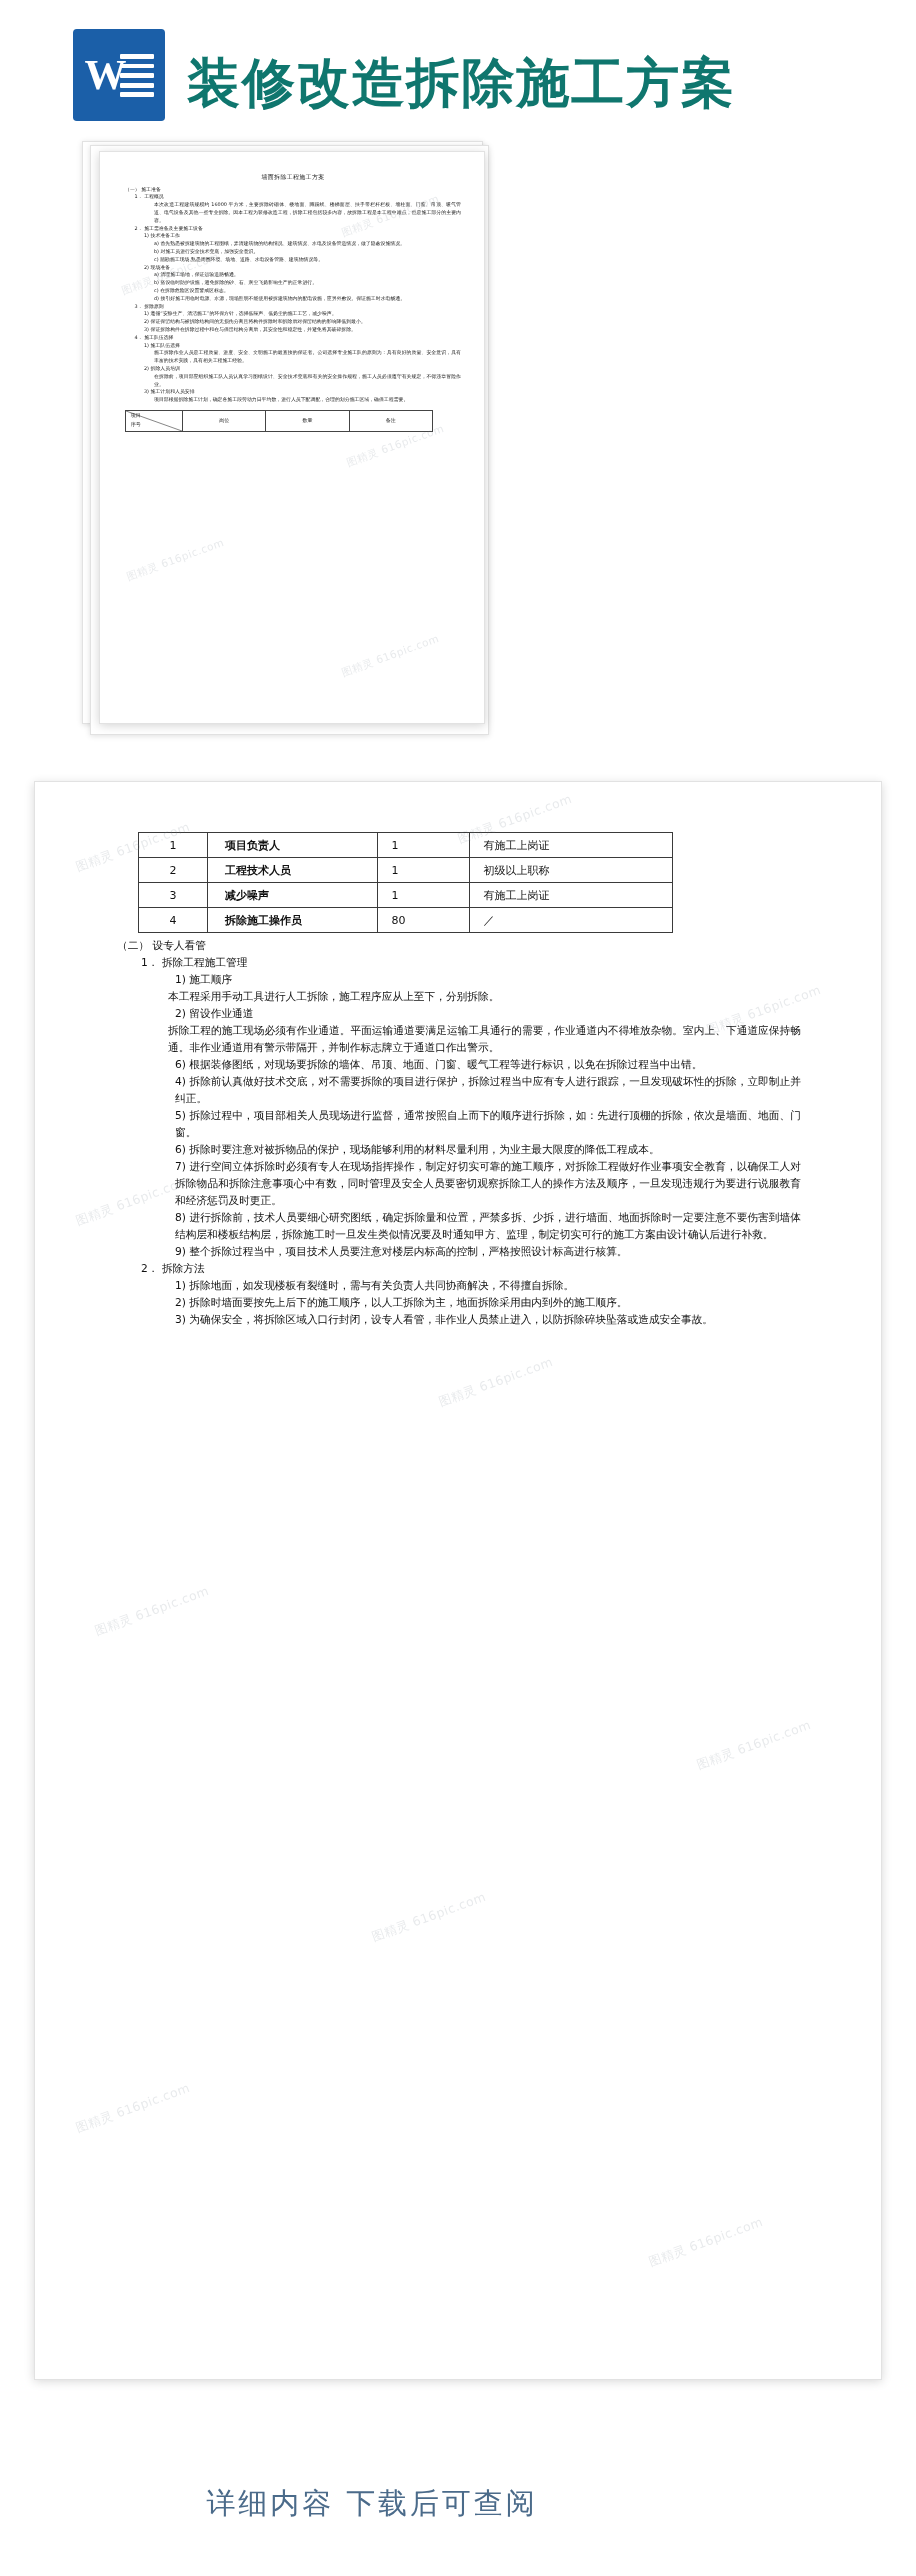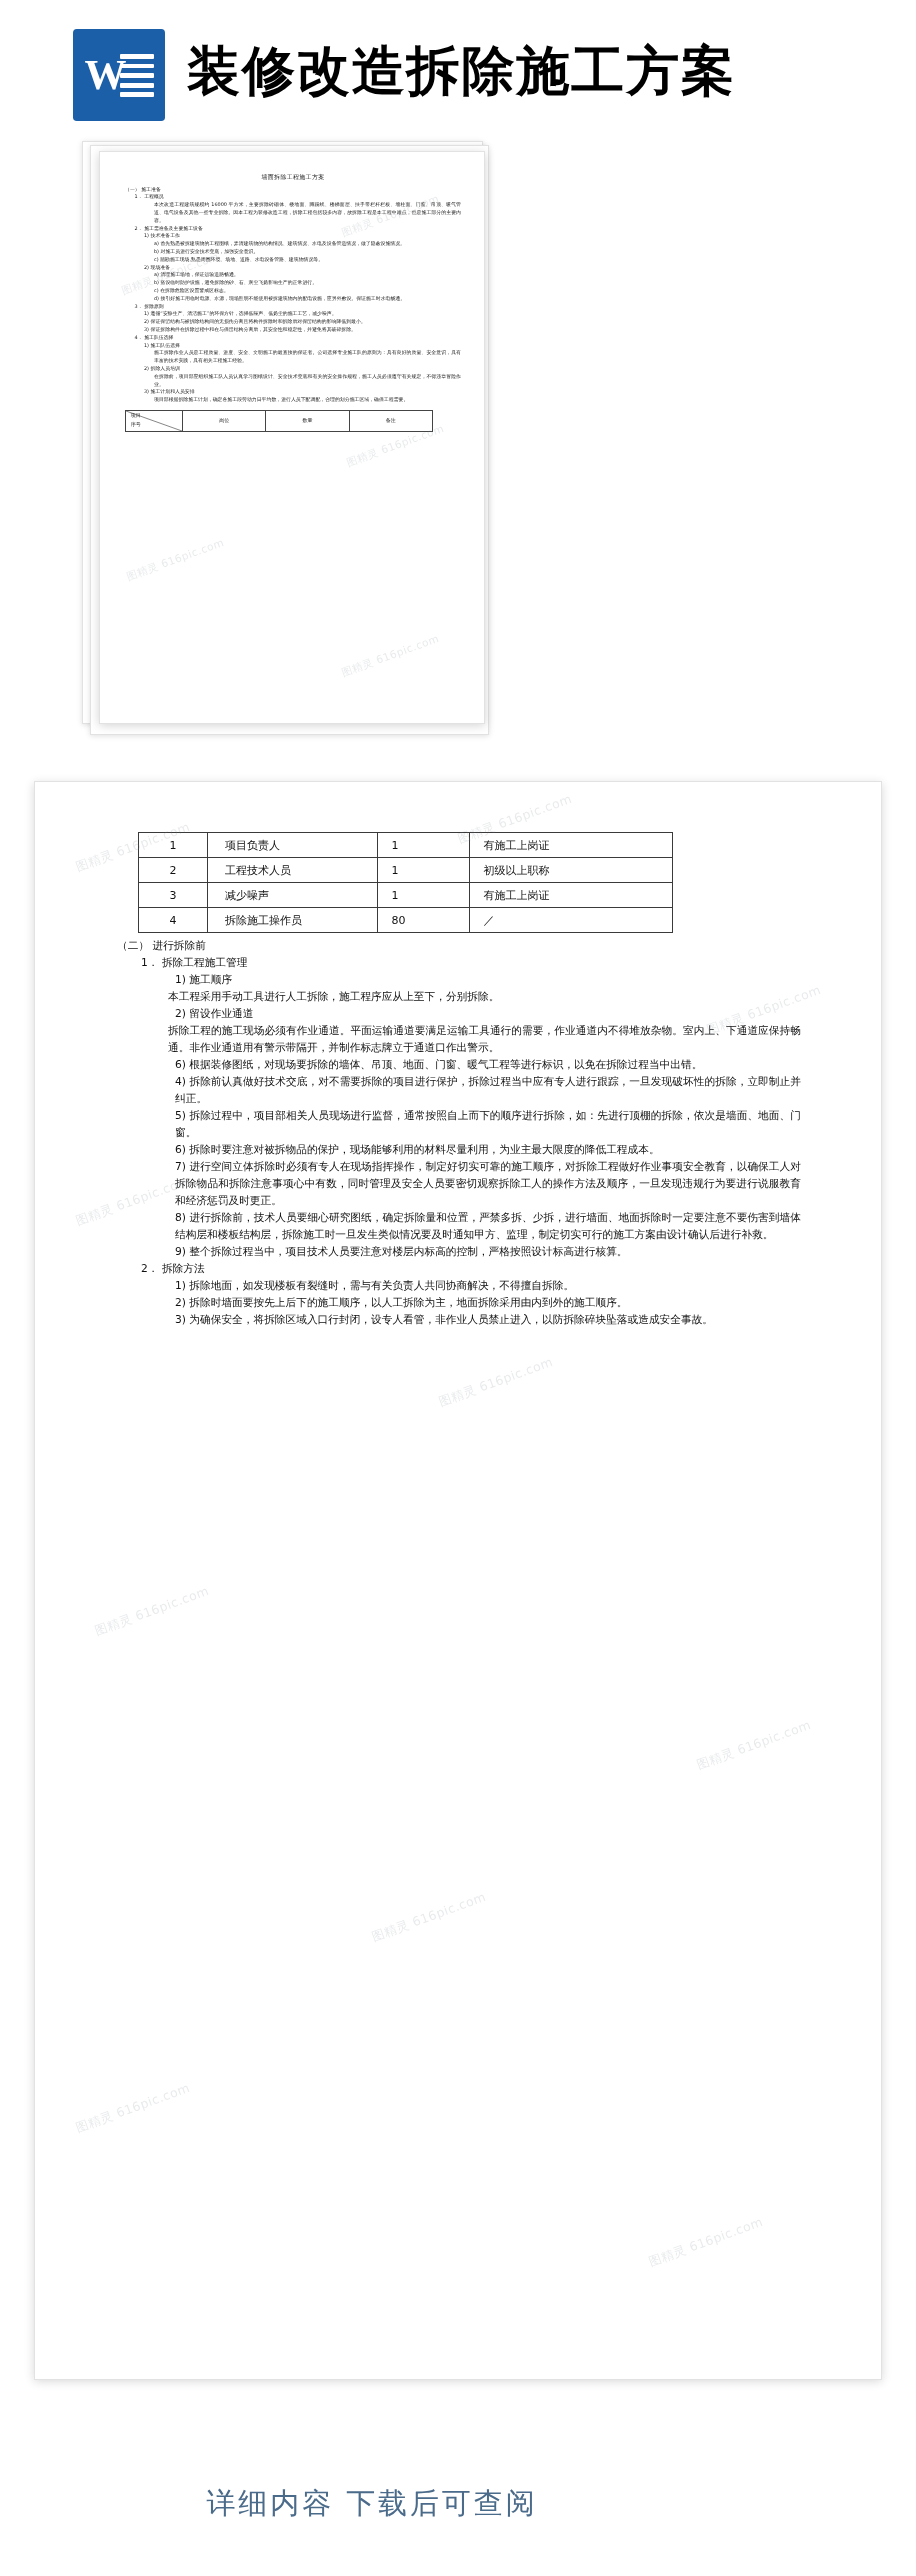--- a/index.html
+++ b/index.html
@@ -23,23 +23,23 @@
   }
   .word-logo .w {
     position:absolute; left:11.5px; top:25px; font-size:42px; color:#fff;
     font-family:"Liberation Serif", serif; font-weight:bold; line-height:42px;
   }
   .word-logo .lines { position:absolute; right:11.5px; top:25px; width:34px; }
   .word-logo .lines i {
     display:block; height:4.8px; background:#ffffff; margin-bottom:4.8px; border-radius:1px;
   }
   .banner-title {
-    position:absolute; left:187px; top:36px;
+    position:absolute; left:187px; top:48px;
     font-size:53px; font-weight:bold; letter-spacing:1.9px;
-    color:#000000;
+    color:#0f766e;
     font-family:"DejaVu Sans", sans-serif;
     white-space:nowrap;
   }
 
   
   .sheet {
     position:absolute; background:#ffffff;
     border:1px solid #e2e2e2;
     box-shadow:0 1px 5.7px rgba(0,0,0,0.13);
   }
@@ -90,21 +90,21 @@
   .p2 p { margin:0; text-align:justify; }
   .p2 .l0 { margin-left:0; }
   .p2 .l1 { margin-left:24px; }
   .p2 .l2 { margin-left:58px; }
   .p2 .l3 { margin-left:51px; }
   .tbl2 {
     width:535px; border-collapse:collapse; font-size:11px; margin:0 0 3.8px 21px;
   }
   .tbl2 td { border:1px solid #3a3a3a; height:25px; padding:1.9px 7.6px; vertical-align:middle; }
   .tbl2 .c1 { width:69px; text-align:center; }
-  .tbl2 .c2 { width:170px; padding-left:17px; }
+  .tbl2 .c2 { width:170px; padding-left:17px;font-weight:bold; }
   .tbl2 .c3 { width:92px; padding-left:13.4px; }
   .tbl2 .c4 { width:auto; padding-left:13.4px; }
 
   
   .wm {
     position:absolute; color:rgba(120,130,145,0.17); font-size:10.5px;
     transform:rotate(-20deg); white-space:nowrap; pointer-events:none;
     font-family:"DejaVu Sans", sans-serif; letter-spacing:0.5px;
   }
   .wm.big { font-size:12.4px; }
@@ -219,21 +219,21 @@
             </tr>
             <tr>
               <td class="c1">4</td>
               <td class="c2">拆除施工操作员</td>
               <td class="c3">80</td>
               <td class="c4">／</td>
             </tr>
           </tbody>
       </table>
       <div id="p2lines">
-          <p class="l0">（二） 进行拆除前</p>
+          <p class="l0">（二） 设专人看管</p>
           <p class="l1">1． 拆除工程施工管理</p>
           <p class="l2">1) 施工顺序</p>
           <p class="l3">本工程采用手动工具进行人工拆除，施工程序应从上至下，分别拆除。</p>
           <p class="l2">2) 留设作业通道</p>
           <p class="l3">拆除工程的施工现场必须有作业通道。平面运输通道要满足运输工具通行的需要，作业通道内不得堆放杂物。室内上、下通道应保持畅通。非作业通道用有警示带隔开，并制作标志牌立于通道口作出警示。</p>
           <p class="l2">6) 根据装修图纸，对现场要拆除的墙体、吊顶、地面、门窗、暖气工程等进行标识，以免在拆除过程当中出错。</p>
           <p class="l2">4) 拆除前认真做好技术交底，对不需要拆除的项目进行保护，拆除过程当中应有专人进行跟踪，一旦发现破坏性的拆除，立即制止并纠正。</p>
           <p class="l2">5) 拆除过程中，项目部相关人员现场进行监督，通常按照自上而下的顺序进行拆除，如：先进行顶棚的拆除，依次是墙面、地面、门窗。</p>
           <p class="l2">6) 拆除时要注意对被拆物品的保护，现场能够利用的材料尽量利用，为业主最大限度的降低工程成本。</p>
           <p class="l2">7) 进行空间立体拆除时必须有专人在现场指挥操作，制定好切实可靠的施工顺序，对拆除工程做好作业事项安全教育，以确保工人对拆除物品和拆除注意事项心中有数，同时管理及安全人员要密切观察拆除工人的操作方法及顺序，一旦发现违规行为要进行说服教育和经济惩罚及时更正。</p>

